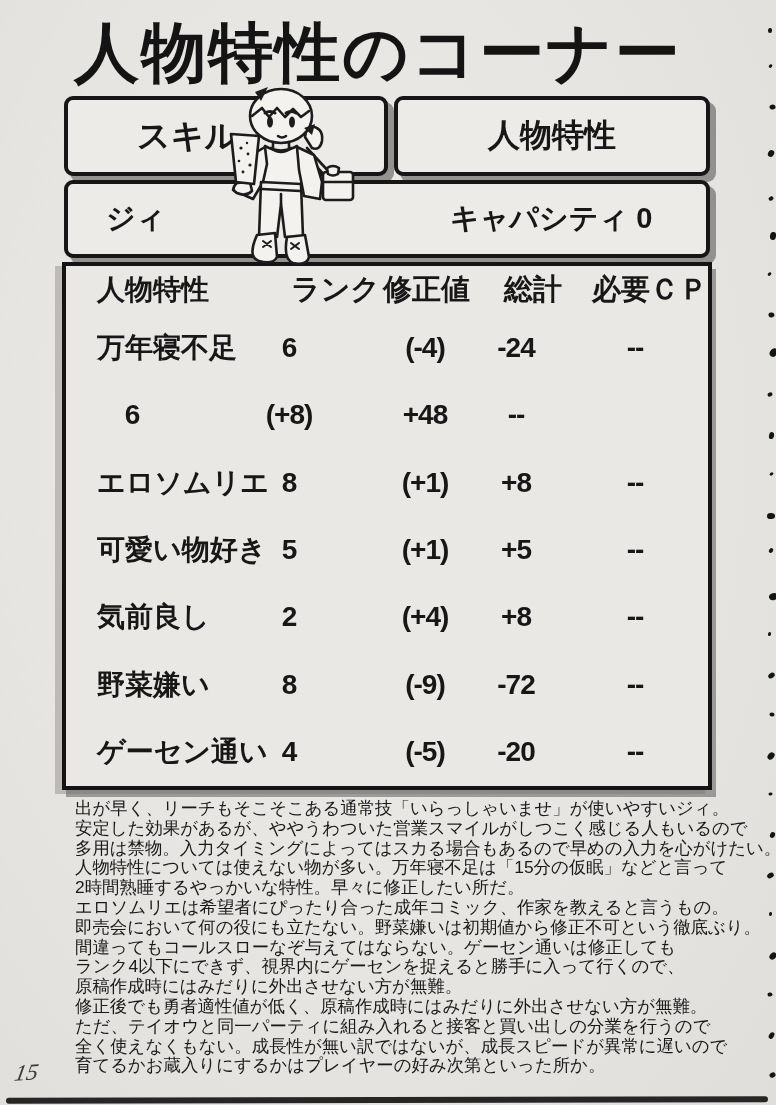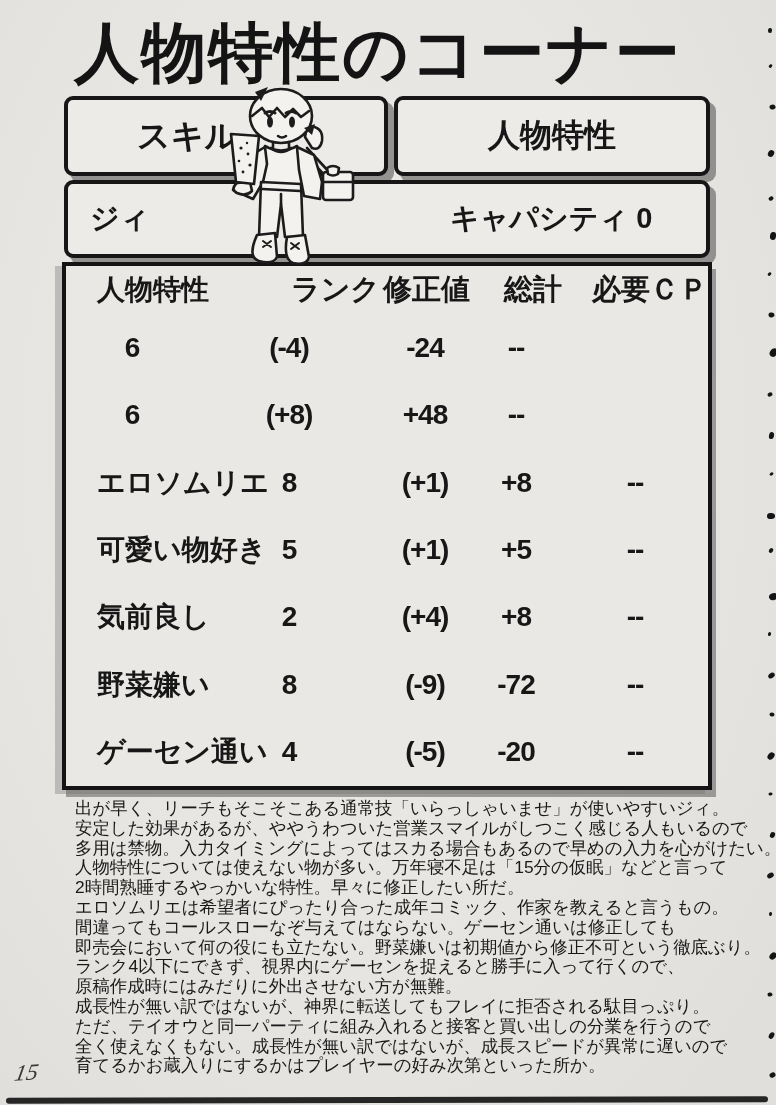--- a/index.html
+++ b/index.html
@@ -20,21 +20,21 @@
   
   .hdr-box{
     position:absolute;background:#edebe8;border:4px solid #161616;border-radius:9px;
     box-shadow:6px 6px 0 rgba(62,62,62,0.5);
     display:flex;align-items:center;box-sizing:border-box;
     font-weight:700;
   }
   .box-skill{left:64px;top:96px;width:324px;height:80px;font-size:33px;padding-left:69px;}
   .box-trait{left:394px;top:96px;width:316px;height:80px;font-size:32px;justify-content:center;}
   .box-name{left:64px;top:180px;width:646px;height:78px;font-size:29px;}
-  .box-name .char-name{padding-left:22px;}
+  .box-name .char-name{padding-left:38px;}
   .box-name .capacity{position:absolute;left:374px;margin-left:8px;}
   
   .chara{position:absolute;left:219px;top:86px;width:155px;height:182px;z-index:6;}
   
   .trait-table{
     position:absolute;left:62px;top:262px;width:650px;height:528px;
     background:#eae8e5;border:4px solid #141414;box-sizing:border-box;
     box-shadow:-7px 4px 0 rgba(110,110,110,0.35), 4px 7px 0 rgba(62,62,62,0.45);
     display:flex;flex-direction:column;
   }
@@ -128,20 +128,21 @@
   <div class="trait-table">
     <div class="t-row t-head">
       <span class="c1">人物特性</span>
       <span class="c2">ランク</span>
       <span class="c3">修正値</span>
       <span class="c4">総計</span>
       <span class="c5">必要ＣＰ</span>
     </div>
     <div id="rows-container" style="display: flex; flex-direction: column; flex: 1 1 0%;">
     <div class="t-row">
+      <span class="c1">万年寝不足</span>
       <span class="c2">6</span>
       <span class="c3">(-4)</span>
       <span class="c4">-24</span>
       <span class="c5">--</span>
     </div>
 
     <div class="t-row">
       <span class="c2">6</span>
       <span class="c3">(+8)</span>
       <span class="c4">+48</span>
@@ -190,25 +191,25 @@
   </div>
   </div>
 
   <div class="description">
       <div class="desc-line">出が早く、リーチもそこそこある通常技「いらっしゃいませ」が使いやすいジィ。</div>
       <div class="desc-line">安定した効果があるが、ややうわついた営業スマイルがしつこく感じる人もいるので</div>
       <div class="desc-line">多用は禁物。入力タイミングによってはスカる場合もあるので早めの入力を心がけたい。</div>
       <div class="desc-line">人物特性については使えない物が多い。万年寝不足は「15分の仮眠」などと言って</div>
       <div class="desc-line">2時間熟睡するやっかいな特性。早々に修正したい所だ。</div>
       <div class="desc-line">エロソムリエは希望者にぴったり合った成年コミック、作家を教えると言うもの。</div>
+      <div class="desc-line">即売会において何の役にも立たない。野菜嫌いは初期値から修正不可という徹底ぶり。</div>
       <div class="desc-line">間違ってもコールスローなぞ与えてはならない。ゲーセン通いは修正しても</div>
-      <div class="desc-line">即売会において何の役にも立たない。野菜嫌いは初期値から修正不可という徹底ぶり。</div>
       <div class="desc-line">ランク4以下にできず、視界内にゲーセンを捉えると勝手に入って行くので、</div>
       <div class="desc-line">原稿作成時にはみだりに外出させない方が無難。</div>
-      <div class="desc-line">成長性が無い訳ではないが、神界に転送してもフレイに拒否される駄目っぷり。</div>
+      <div class="desc-line">修正後でも勇者適性値が低く、原稿作成時にはみだりに外出させない方が無難。</div>
       <div class="desc-line">ただ、テイオウと同一パーティに組み入れると接客と買い出しの分業を行うので</div>
       <div class="desc-line">全く使えなくもない。成長性が無い訳ではないが、成長スピードが異常に遅いので</div>
       <div class="desc-line">育てるかお蔵入りにするかはプレイヤーの好み次第といった所か。</div>
     </div>
 
   <div class="page-number">15</div>
   <div class="bottom-edge"></div>
 
 <div class="edge-dot" style="top: 28px; left: 768px; width: 4px; height: 5px; transform: rotate(0deg);"></div>
     <div class="edge-dot" style="top: 64px; left: 769px; width: 3px; height: 4px; transform: rotate(37deg);"></div>

